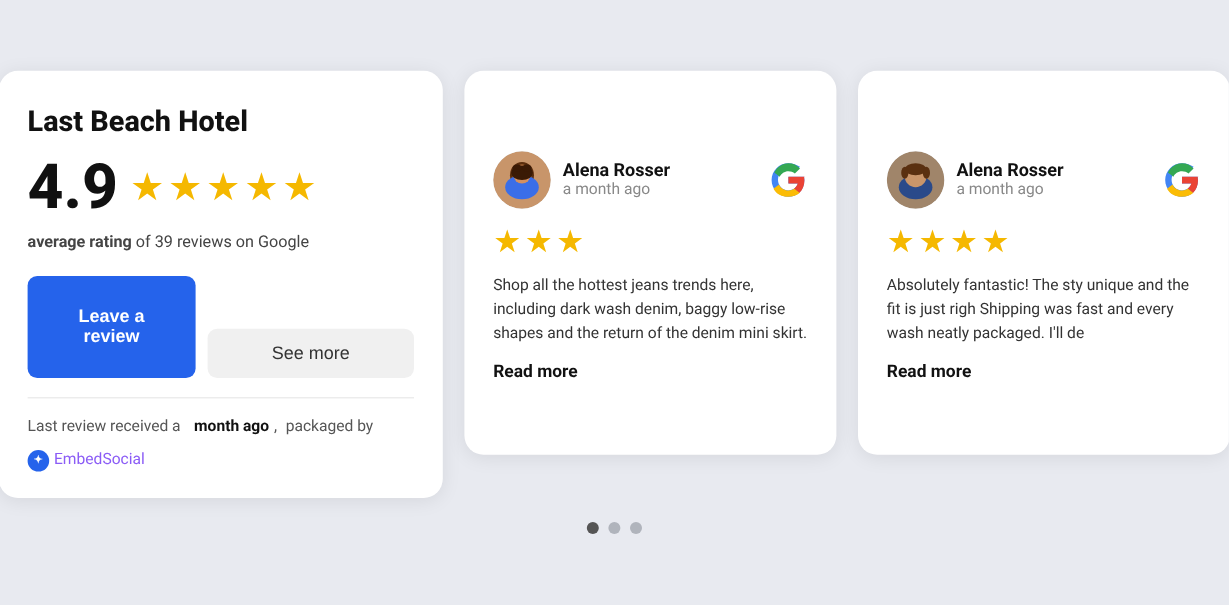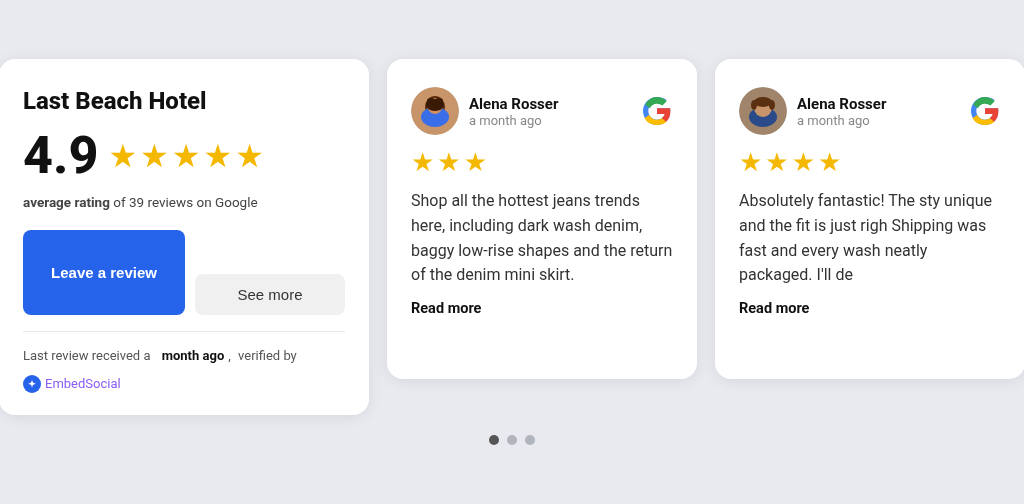--- a/index.html
+++ b/index.html
@@ -106,21 +106,21 @@
       font-weight: 600;
       cursor: pointer;
       flex: 1;
     }
 
     .btn-see-more {
       background: #f0f0f0;
       color: #333;
       border: none;
       border-radius: 8px;
-      padding: 12px 16px;
+      padding: 12px 38px;
       font-size: 15px;
       font-weight: 500;
       cursor: pointer;
       flex: 1;
       margin-top: 44px;
     }
 
     .divider {
       border: none;
       border-top: 1px solid #e8e8e8;
@@ -167,20 +167,21 @@
     }
 
     
     .card-review {
       width: 310px;
       min-height: 320px;
       display: flex;
       flex-direction: column;
       gap: 12px;
       overflow: hidden;
+      justify-content: center;
     }
 
     .review-header {
       display: flex;
       align-items: center;
       justify-content: space-between;
     }
 
     .reviewer-info {
       display: flex;
@@ -213,21 +214,21 @@
       display: flex;
       gap: 3px;
     }
 
     .star-review {
       color: #f5b800;
       font-size: 26px;
     }
 
     .review-text {
-      font-size: 16px;
+      font-size: 13px;
       color: #333;
       line-height: 1.55;
     }
 
     .read-more {
       font-size: 14.5px;
       font-weight: 700;
       color: #111;
       cursor: pointer;
     }
@@ -283,21 +284,21 @@
       </div>
 
       <div class="buttons-row">
         <button class="btn-leave">Leave a review</button>
         <button class="btn-see-more">See more</button>
       </div>
 
       <hr class="divider">
 
       <div class="verified-row">
-        <span>Last review received a</span>&nbsp;<strong>month ago</strong>,&nbsp;<span>verified by</span>
+        <span>Last review received a</span>&nbsp;<strong>month ago</strong>,&nbsp;<span>packaged by</span>
       </div>
       <div class="embed-social-logo">
         <span class="embed-social-icon">✦</span>
         <span class="embed-social-text">EmbedSocial</span>
       </div>
     </div>
 
     <div class="card card-review">
       <div class="review-header">
         <div class="reviewer-info">

